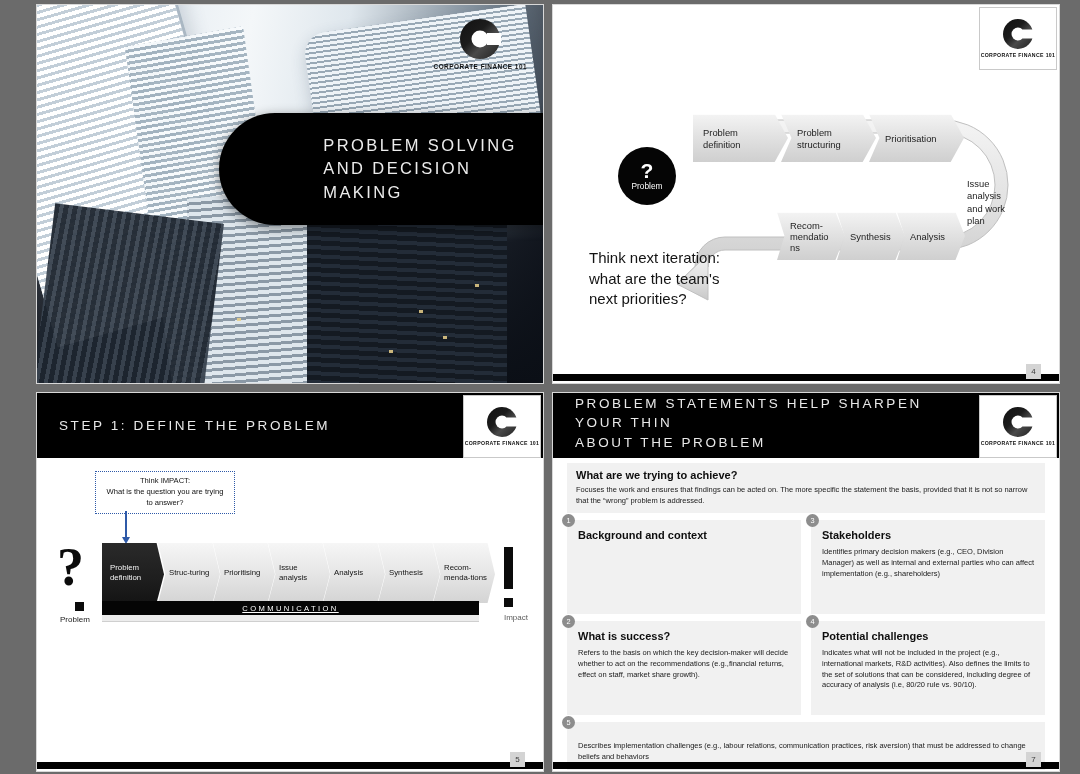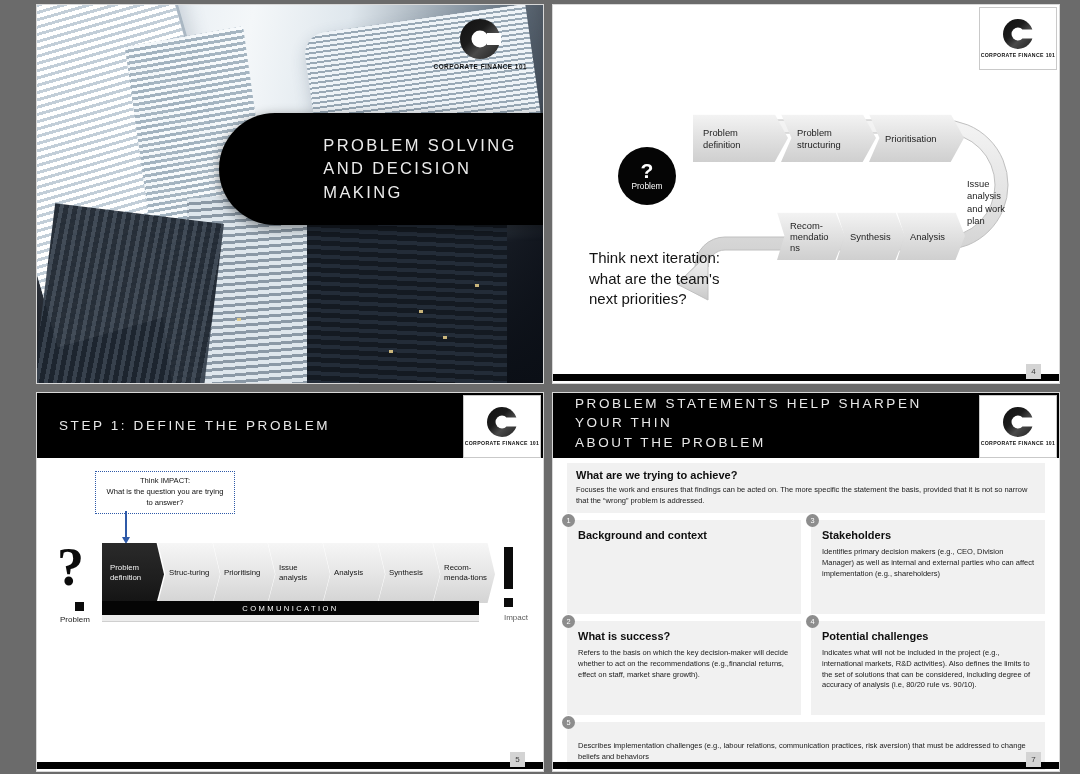--- a/index.html
+++ b/index.html
@@ -313,21 +313,21 @@
     color: #f2f2f2;
     clip-path: polygon(0 0, 88% 0, 100% 52%, 88% 100%, 0 100%);
     padding-left: 8px;
   }
   .comm-bar {
     position: absolute; left: 49px; top: 60px;
     width: 377px; height: 14px;
     background: #050505;
     display: flex; align-items: center; justify-content: center;
     color: #ffffff;
-    font-size: 7.6px; letter-spacing: 2.4px;
+    font-size: 7.6px; letter-spacing: 2.4px; text-decoration: underline;
   }
   .pipe-base {
     position: absolute; left: 49px; top: 74px;
     width: 377px; height: 7px;
     background: #ececec;
     border-bottom: 1px solid #cfcfcf;
   }
 
   
   .ps-wrap {

